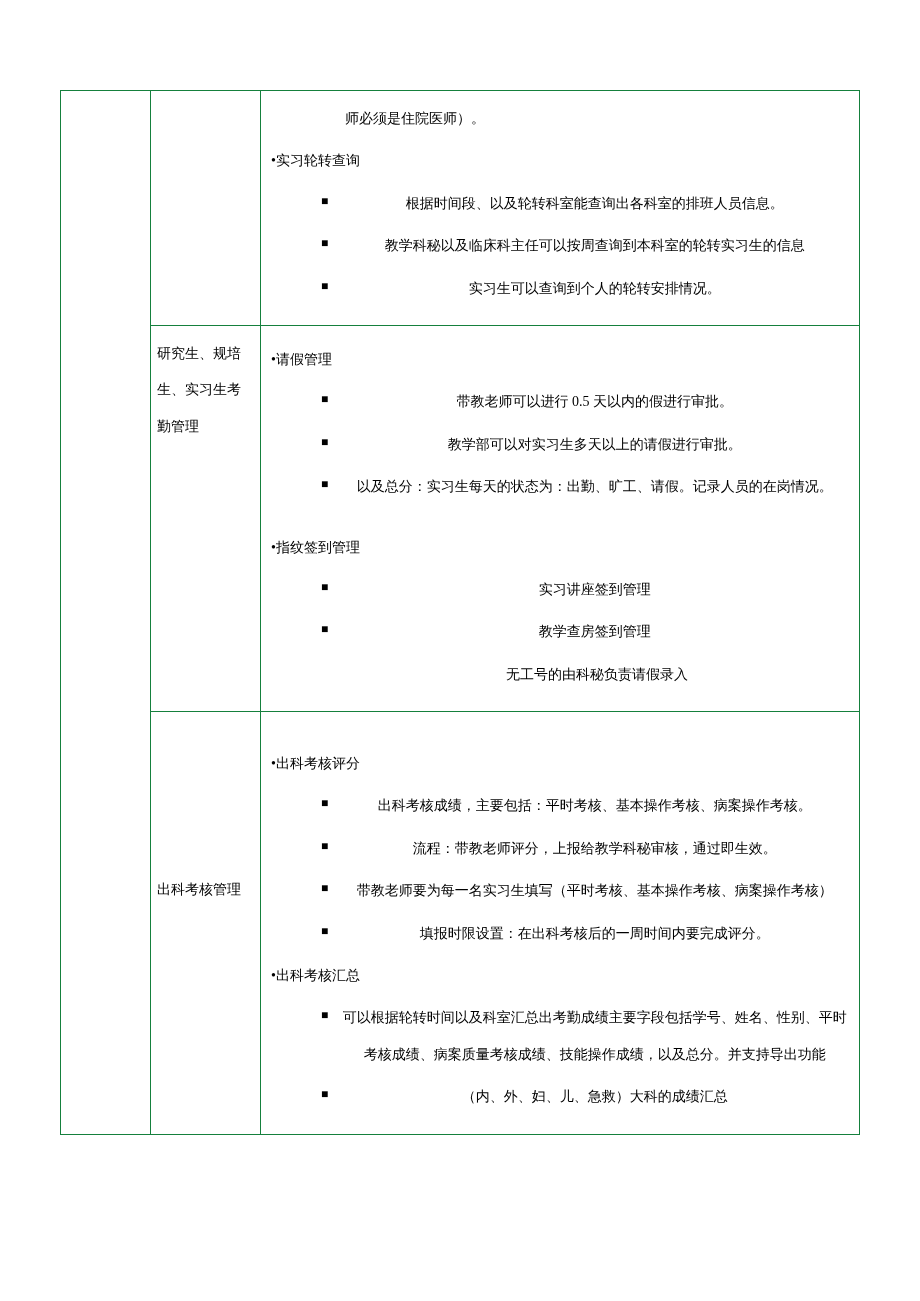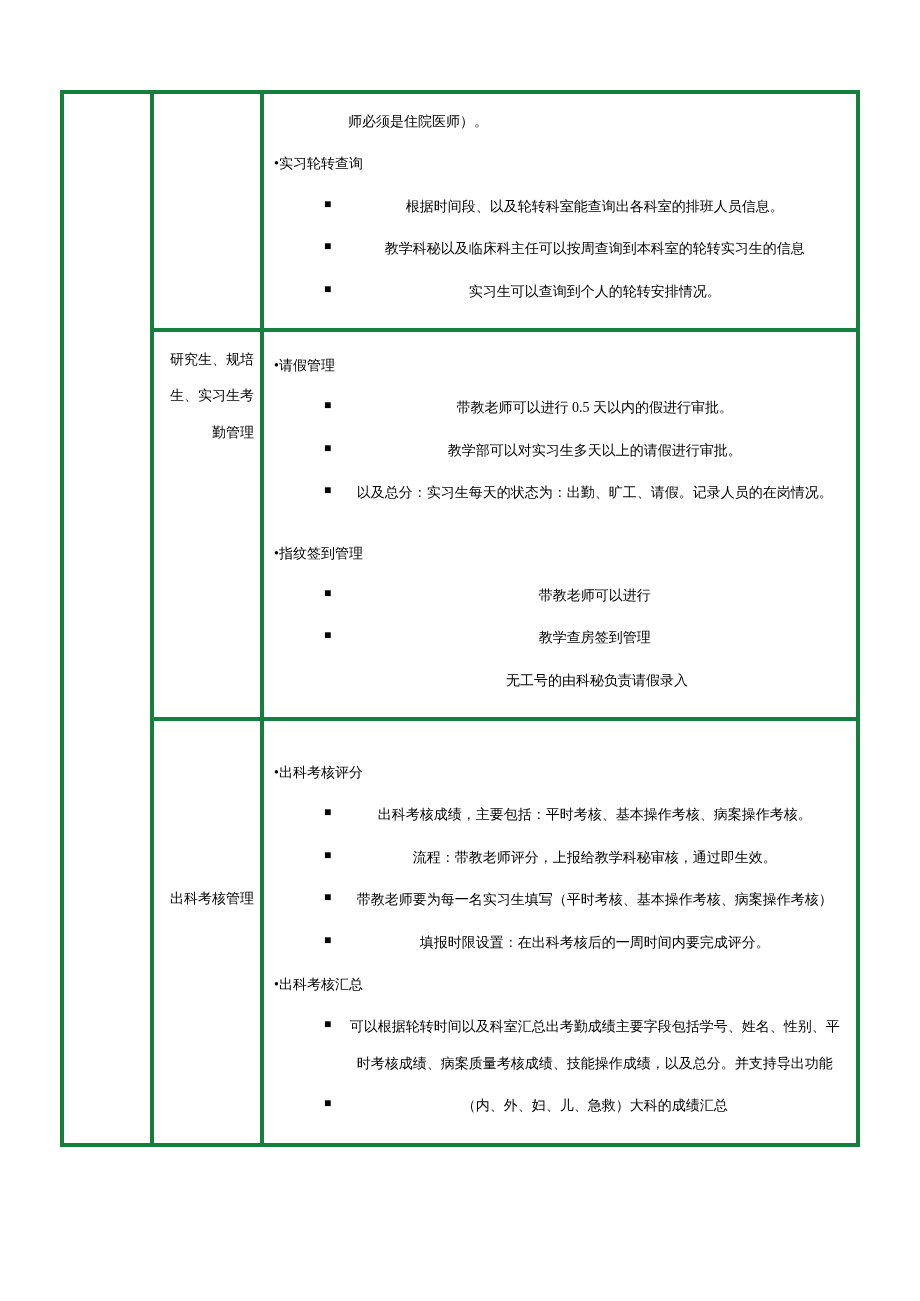--- a/index.html
+++ b/index.html
@@ -17,38 +17,37 @@
     }
     .page {
       padding: 90px 60px 70px 60px;
     }
     table.doc-table {
       border-collapse: collapse;
       width: 100%;
       table-layout: fixed;
     }
     table.doc-table td {
-      border: 4px solid #15803d;
+      border: 1px solid #15803d;
       vertical-align: top;
       padding: 0;
     }
     .col1 {
       width: 90px;
     }
     .col2 {
       width: 110px;
     }
     .col3 {
       width: auto;
     }
     .col2-content {
       padding: 10px 6px;
       line-height: 2.6;
       font-size: 14px;
-      text-align: right;
     }
     .col3-content {
       padding: 10px 0 18px 0;
       line-height: 2.6;
       font-size: 14px;
     }
     .section-head {
       padding-left: 10px;
       margin-top: 6px;
     }
@@ -136,21 +135,21 @@
             <span class="bullet-text">教学部可以对实习生多天以上的请假进行审批。</span>
           </div>
           <div class="bullet-row">
             <span class="bullet-square">■</span>
             <span class="bullet-text">以及总分：实习生每天的状态为：出勤、旷工、请假。记录人员的在岗情况。</span>
           </div>
           <div class="spacer"></div>
           <div class="section-head">•指纹签到管理</div>
           <div class="bullet-row">
             <span class="bullet-square">■</span>
-            <span class="bullet-text">带教老师可以进行</span>
+            <span class="bullet-text">实习讲座签到管理</span>
           </div>
           <div class="bullet-row">
             <span class="bullet-square">■</span>
             <span class="bullet-text">教学查房签到管理</span>
           </div>
           <div class="bullet-row no-bullet">
             <span class="bullet-text">无工号的由科秘负责请假录入</span>
           </div>
         </div>
       </td>

